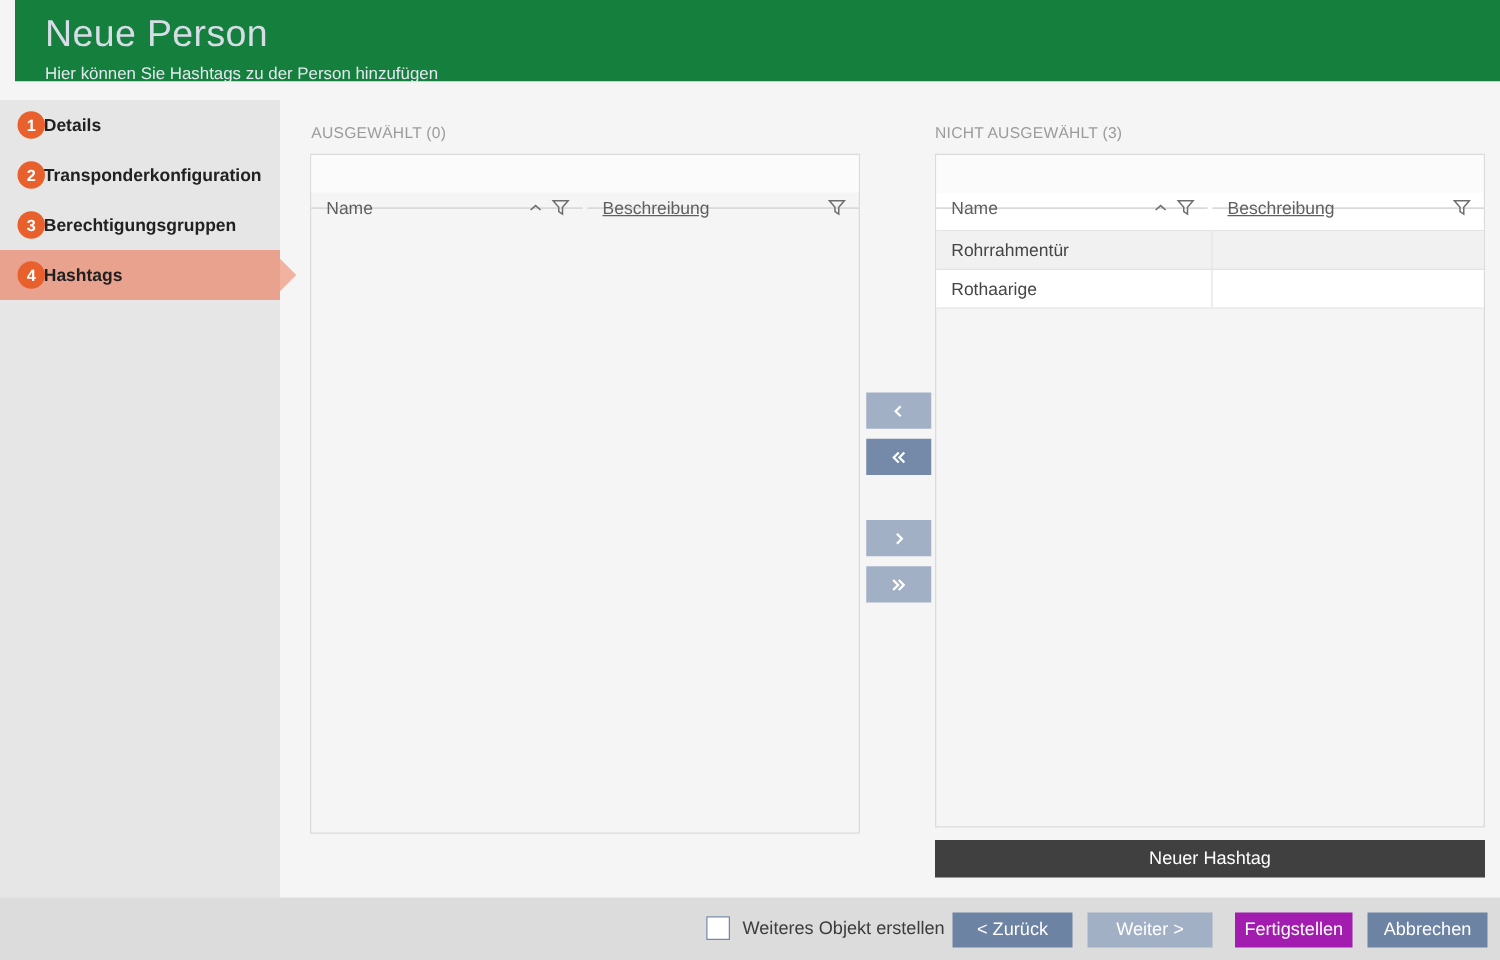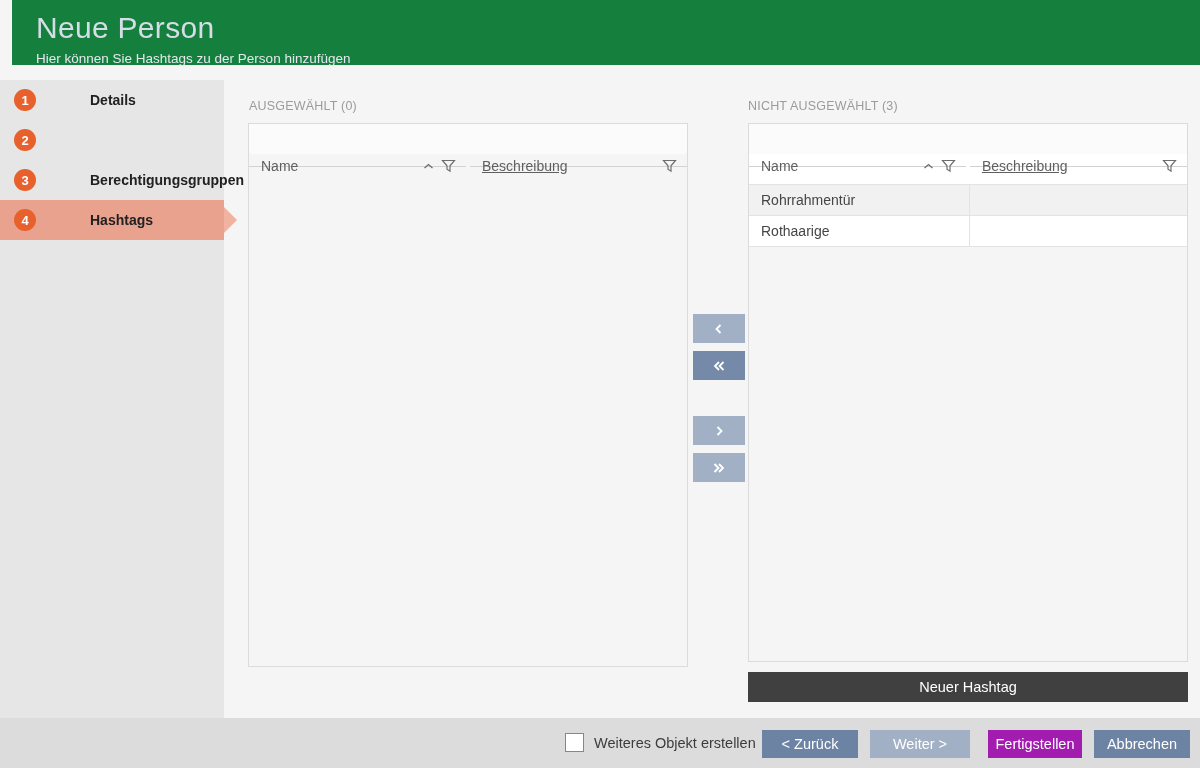--- a/index.html
+++ b/index.html
@@ -17,21 +17,21 @@
   .subtitle { position:absolute; left:24px; top:51px; font-size:13.5px; color:#E3E8EF; }
 
   
   .sidebar { position:absolute; left:0; top:80px; width:224px; height:638px; background:#E6E6E6; }
   .step { position:relative; height:40px; display:flex; align-items:center; cursor:pointer; }
   .step-num {
     position:absolute; left:14px; top:9px; width:22px; height:22px; border-radius:50%;
     background:#E8612C; color:#FFFFFF; font-size:13px; font-weight:700;
     display:flex; align-items:center; justify-content:center;
   }
-  .step-label { padding-left:90px; font-size:14px; font-weight:600; color:#212121; }
+  .step-label { padding-left:35px; font-size:14px; font-weight:600; color:#212121; }
   .step.active { background:#E9A28E; }
   .step.active::after {
     content:""; position:absolute; right:-13px; top:50%; margin-top:-13px;
     border-top:13px solid transparent; border-bottom:13px solid transparent;
     border-left:13px solid #F1B2A0;
   }
 
   
   .panel-title { position:absolute; top:99px; font-size:12.5px; color:#9B9B9B; letter-spacing:.2px;text-align:center; }
   #selected-title { left:249px; }
@@ -99,20 +99,21 @@
   <div class="subtitle">Hier können Sie Hashtags zu der Person hinzufügen</div>
 </div>
 
 <div class="sidebar">
   <div class="step">
     <span class="step-num">1</span>
     <span class="step-label">Details</span>
   </div>
   <div class="step">
     <span class="step-num">2</span>
+    <span class="step-label">Transponderkonfiguration</span>
   </div>
   <div class="step">
     <span class="step-num">3</span>
     <span class="step-label">Berechtigungsgruppen</span>
   </div>
   <div class="step active">
     <span class="step-num">4</span>
     <span class="step-label">Hashtags</span>
   </div>
 </div>

